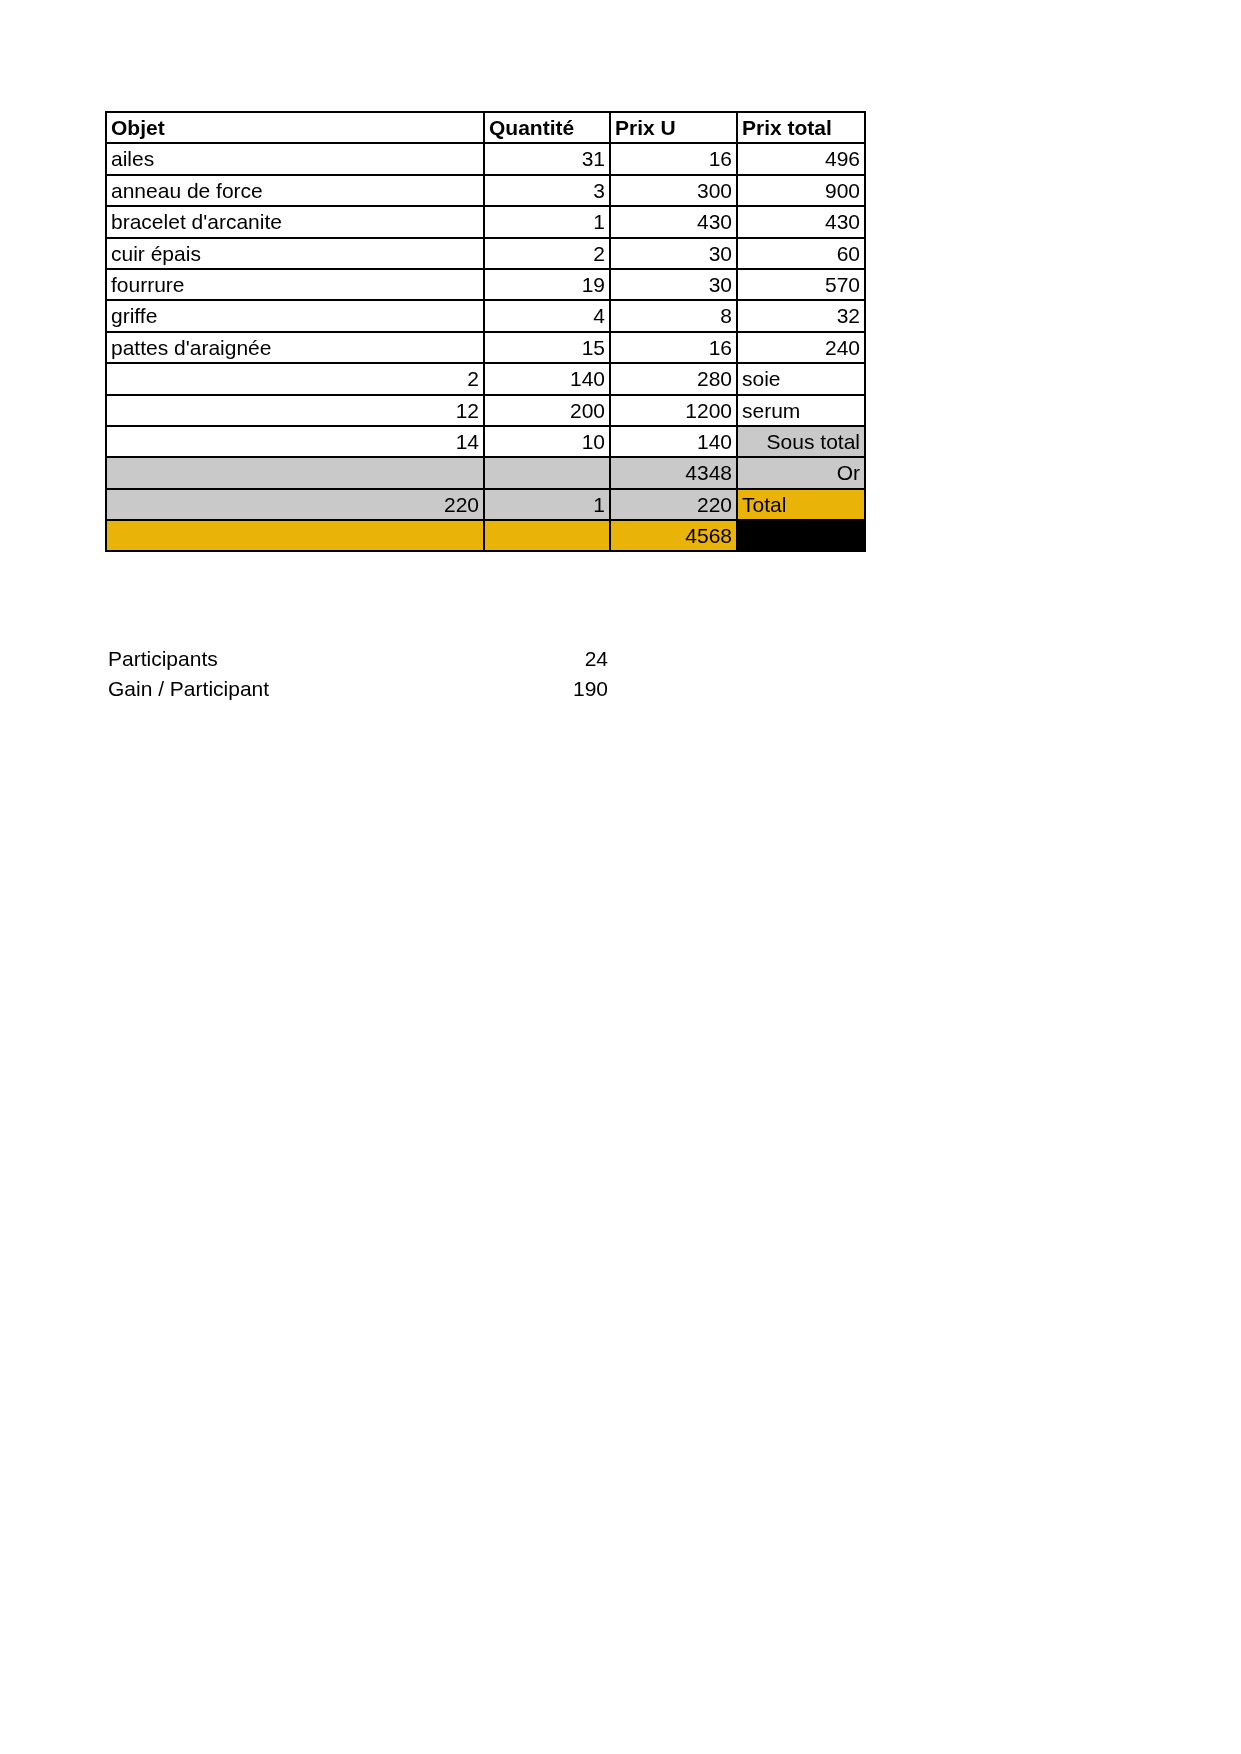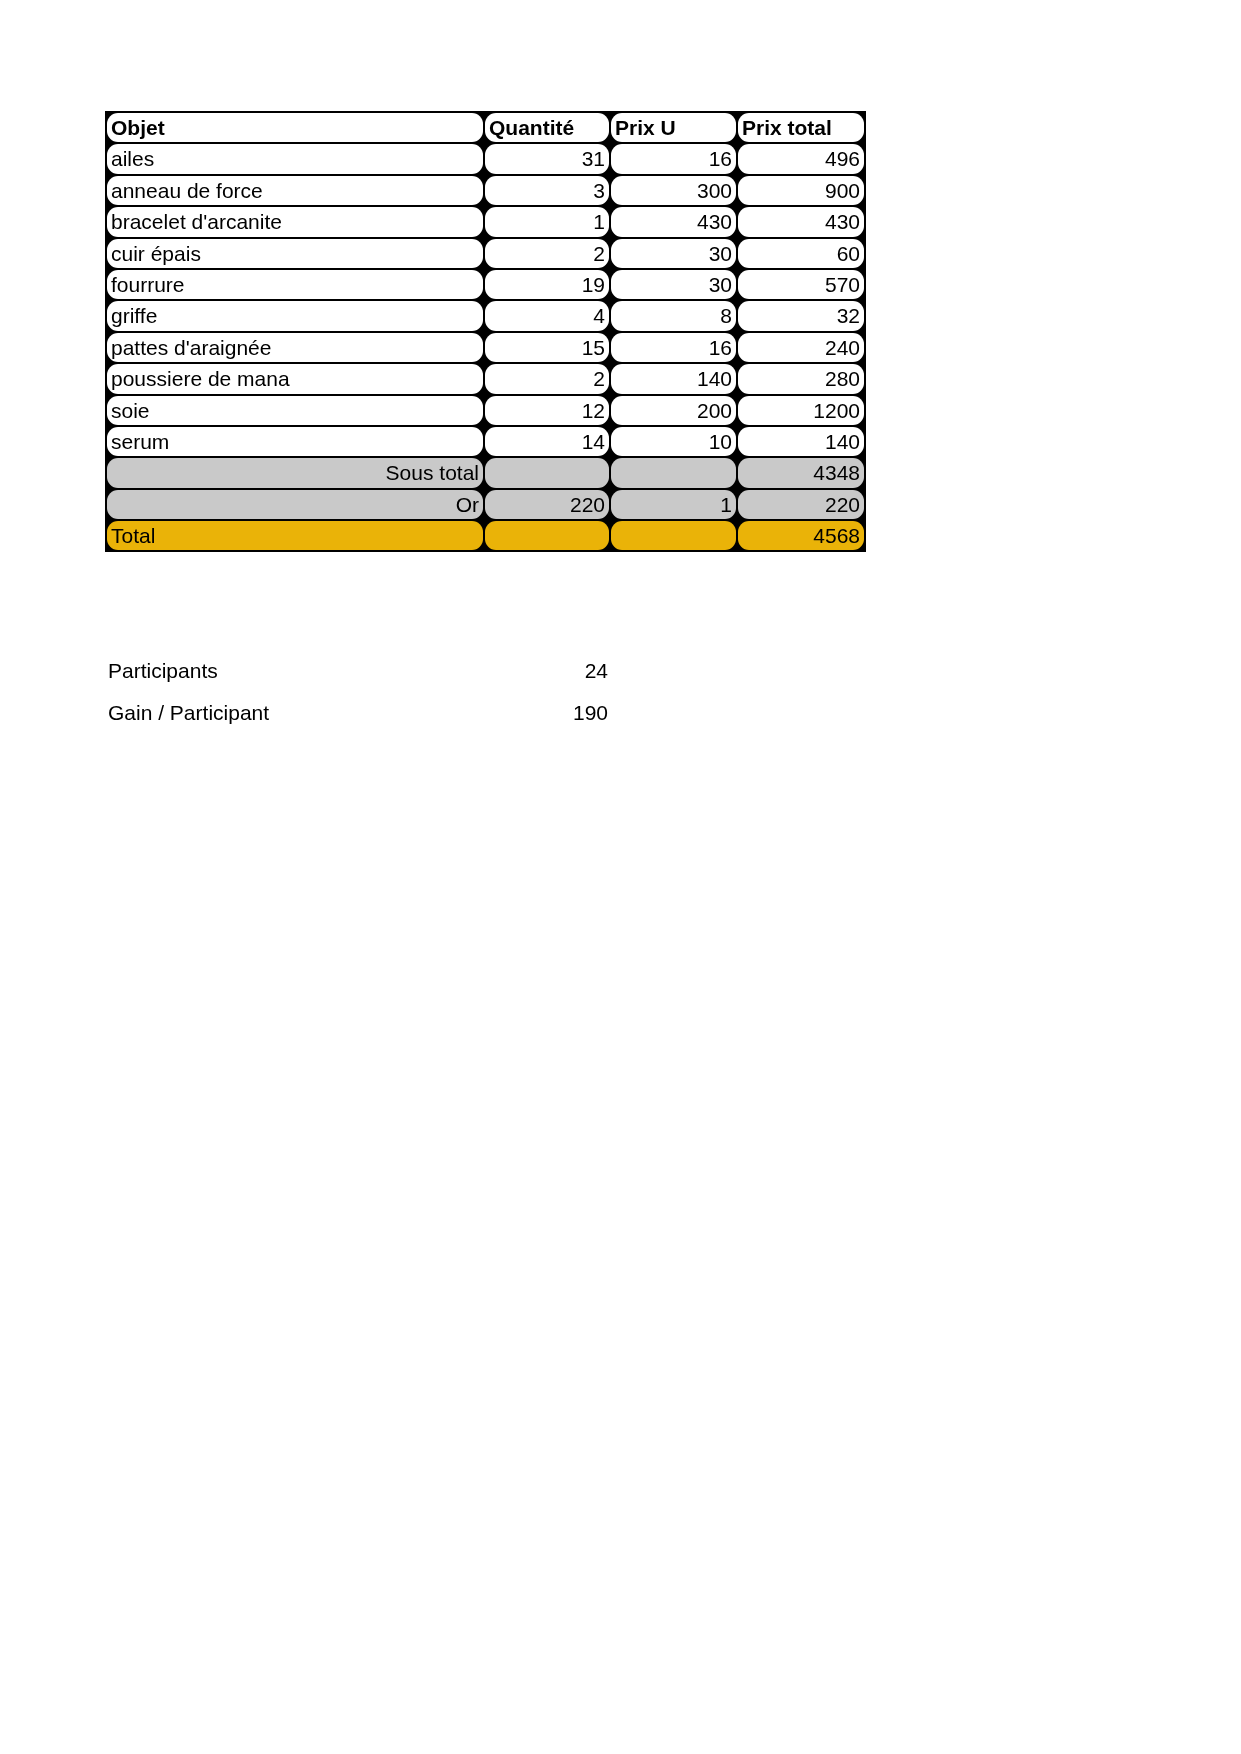--- a/index.html
+++ b/index.html
@@ -29,39 +29,37 @@
     width: max-content;
   }
   .cell {
     background: #ffffff;
     font-size: 21px;
     line-height: 29.4px;
     padding: 0 4px;
     white-space: nowrap;
     overflow: hidden;
     box-sizing: border-box;
-    border-radius: 11px;
   }
   .cell.head { font-weight: bold; }
   .cell.num  { text-align: right; padding-left: 21px; }
   .cell.sub  { background: #c9c9c9; text-align: right; }
   .cell.tot  { background: #eab308; }
   .summary {
     position: absolute;
     left: 108px;
     top: 644px;
     width: 500px;
     font-size: 21px;
   }
   .summary-line {
     display: flex;
     justify-content: space-between;
     height: 30px;
     line-height: 30px;
-    margin-top: 12px;
   }
 </style>
 </head>
 <body>
 
 <div class="page">
 
   <div class="table-grid">
 
     <div class="cell head">Objet</div>
@@ -97,21 +95,20 @@
     <div class="cell">griffe</div>
     <div class="cell num">4</div>
     <div class="cell num">8</div>
     <div class="cell num">32</div>
 
     <div class="cell">pattes d'araignée</div>
     <div class="cell num">15</div>
     <div class="cell num">16</div>
     <div class="cell num">240</div>
 
-    <div class="cell">poussiere de mana</div>
     <div class="cell num">2</div>
     <div class="cell num">140</div>
     <div class="cell num">280</div>
 
     <div class="cell">soie</div>
     <div class="cell num">12</div>
     <div class="cell num">200</div>
     <div class="cell num">1200</div>
 
     <div class="cell">serum</div>

